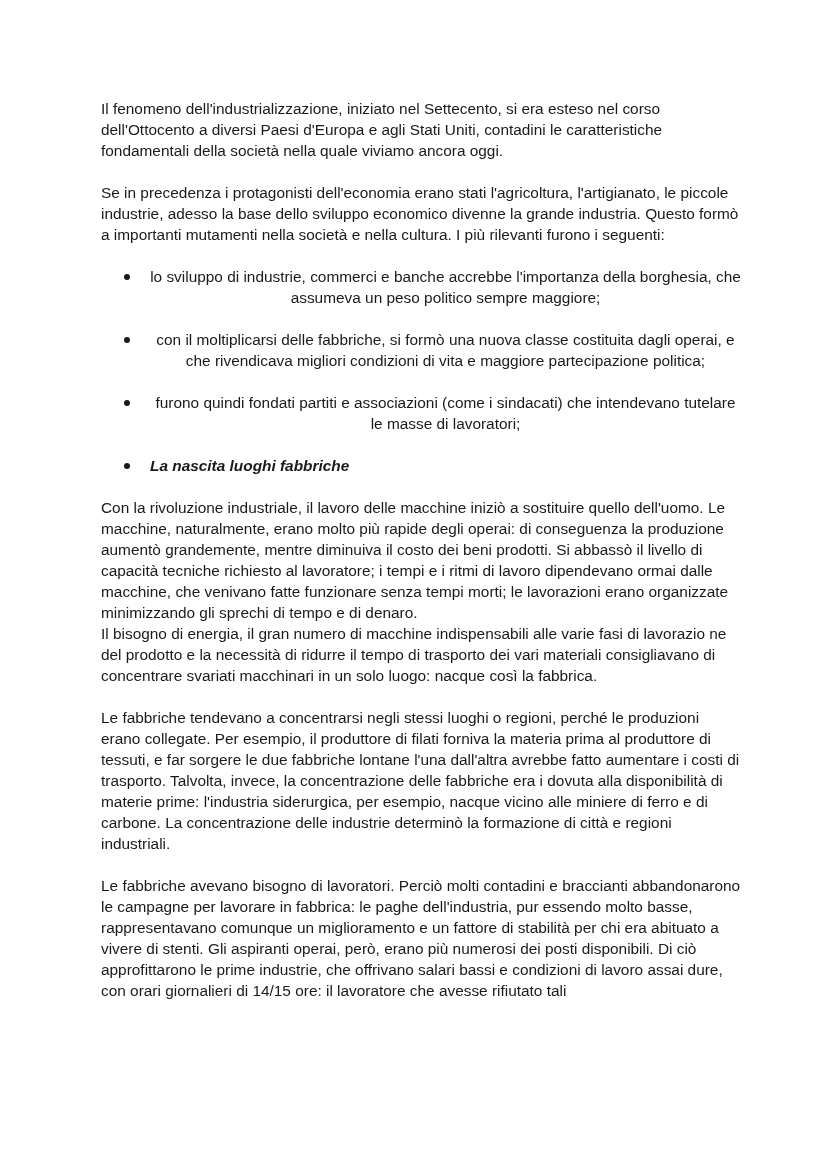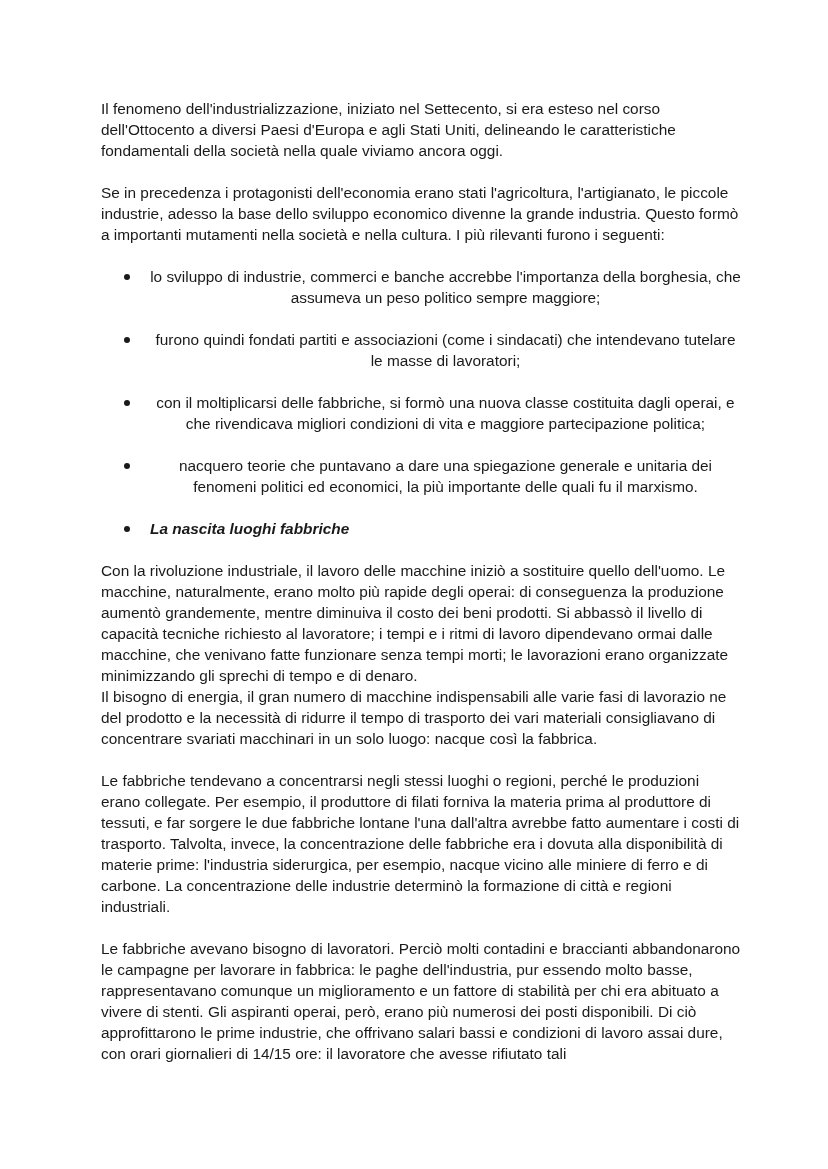--- a/index.html
+++ b/index.html
@@ -67,39 +67,35 @@
     }
     .block-p {
       margin: 0;
     }
   </style>
 </head>
 <body>
 
 <div class="page">
 
-  <p class="para">Il fenomeno dell'industrializzazione, iniziato nel Settecento, si era esteso nel corso dell'Ottocento a diversi Paesi d'Europa e agli Stati Uniti, delineando le caratteristiche fondamentali della società nella quale viviamo ancora oggi.</p>
+  <p class="para">Il fenomeno dell'industrializzazione, iniziato nel Settecento, si era esteso nel corso dell'Ottocento a diversi Paesi d'Europa e agli Stati Uniti, contadini le caratteristiche fondamentali della società nella quale viviamo ancora oggi.</p>
   <p class="para">Se in precedenza i protagonisti dell'economia erano stati l'agricoltura, l'artigianato, le piccole industrie, adesso la base dello sviluppo economico divenne la grande industria. Questo formò a importanti mutamenti nella società e nella cultura. I più rilevanti furono i seguenti:</p>
 
   <ul class="bullets">
     <li>
       <span class="bullet"></span>
       <span>lo sviluppo di industrie, commerci e banche accrebbe l'importanza della borghesia, che assumeva un peso politico sempre maggiore;</span>
     </li>
     <li>
       <span class="bullet"></span>
-      <span>furono quindi fondati partiti e associazioni (come i sindacati) che intendevano tutelare le masse di lavoratori;</span>
-    </li>
-    <li>
-      <span class="bullet"></span>
       <span>con il moltiplicarsi delle fabbriche, si formò una nuova classe costituita dagli operai, e che rivendicava migliori condizioni di vita e maggiore partecipazione politica;</span>
     </li>
     <li>
       <span class="bullet"></span>
-      <span>nacquero teorie che puntavano a dare una spiegazione generale e unitaria dei fenomeni politici ed economici, la più importante delle quali fu il marxismo.</span>
+      <span>furono quindi fondati partiti e associazioni (come i sindacati) che intendevano tutelare le masse di lavoratori;</span>
     </li>
   </ul>
 
   <div class="heading-item">
     <span class="bullet"></span>
     <span>La nascita luoghi fabbriche</span>
   </div>
 
   <p class="block-p">Con la rivoluzione industriale, il lavoro delle macchine iniziò a sostituire quello dell'uomo. Le macchine, naturalmente, erano molto più rapide degli operai: di conseguenza la produzione aumentò grandemente, mentre diminuiva il costo dei beni prodotti. Si abbassò il livello di capacità tecniche richiesto al lavoratore; i tempi e i ritmi di lavoro dipendevano ormai dalle macchine, che venivano fatte funzionare senza tempi morti; le lavorazioni erano organizzate minimizzando gli sprechi di tempo e di denaro.</p>
   <p class="para">Il bisogno di energia, il gran numero di macchine indispensabili alle varie fasi di lavorazio ne del prodotto e la necessità di ridurre il tempo di trasporto dei vari materiali consigliavano di concentrare svariati macchinari in un solo luogo: nacque così la fabbrica.</p>

